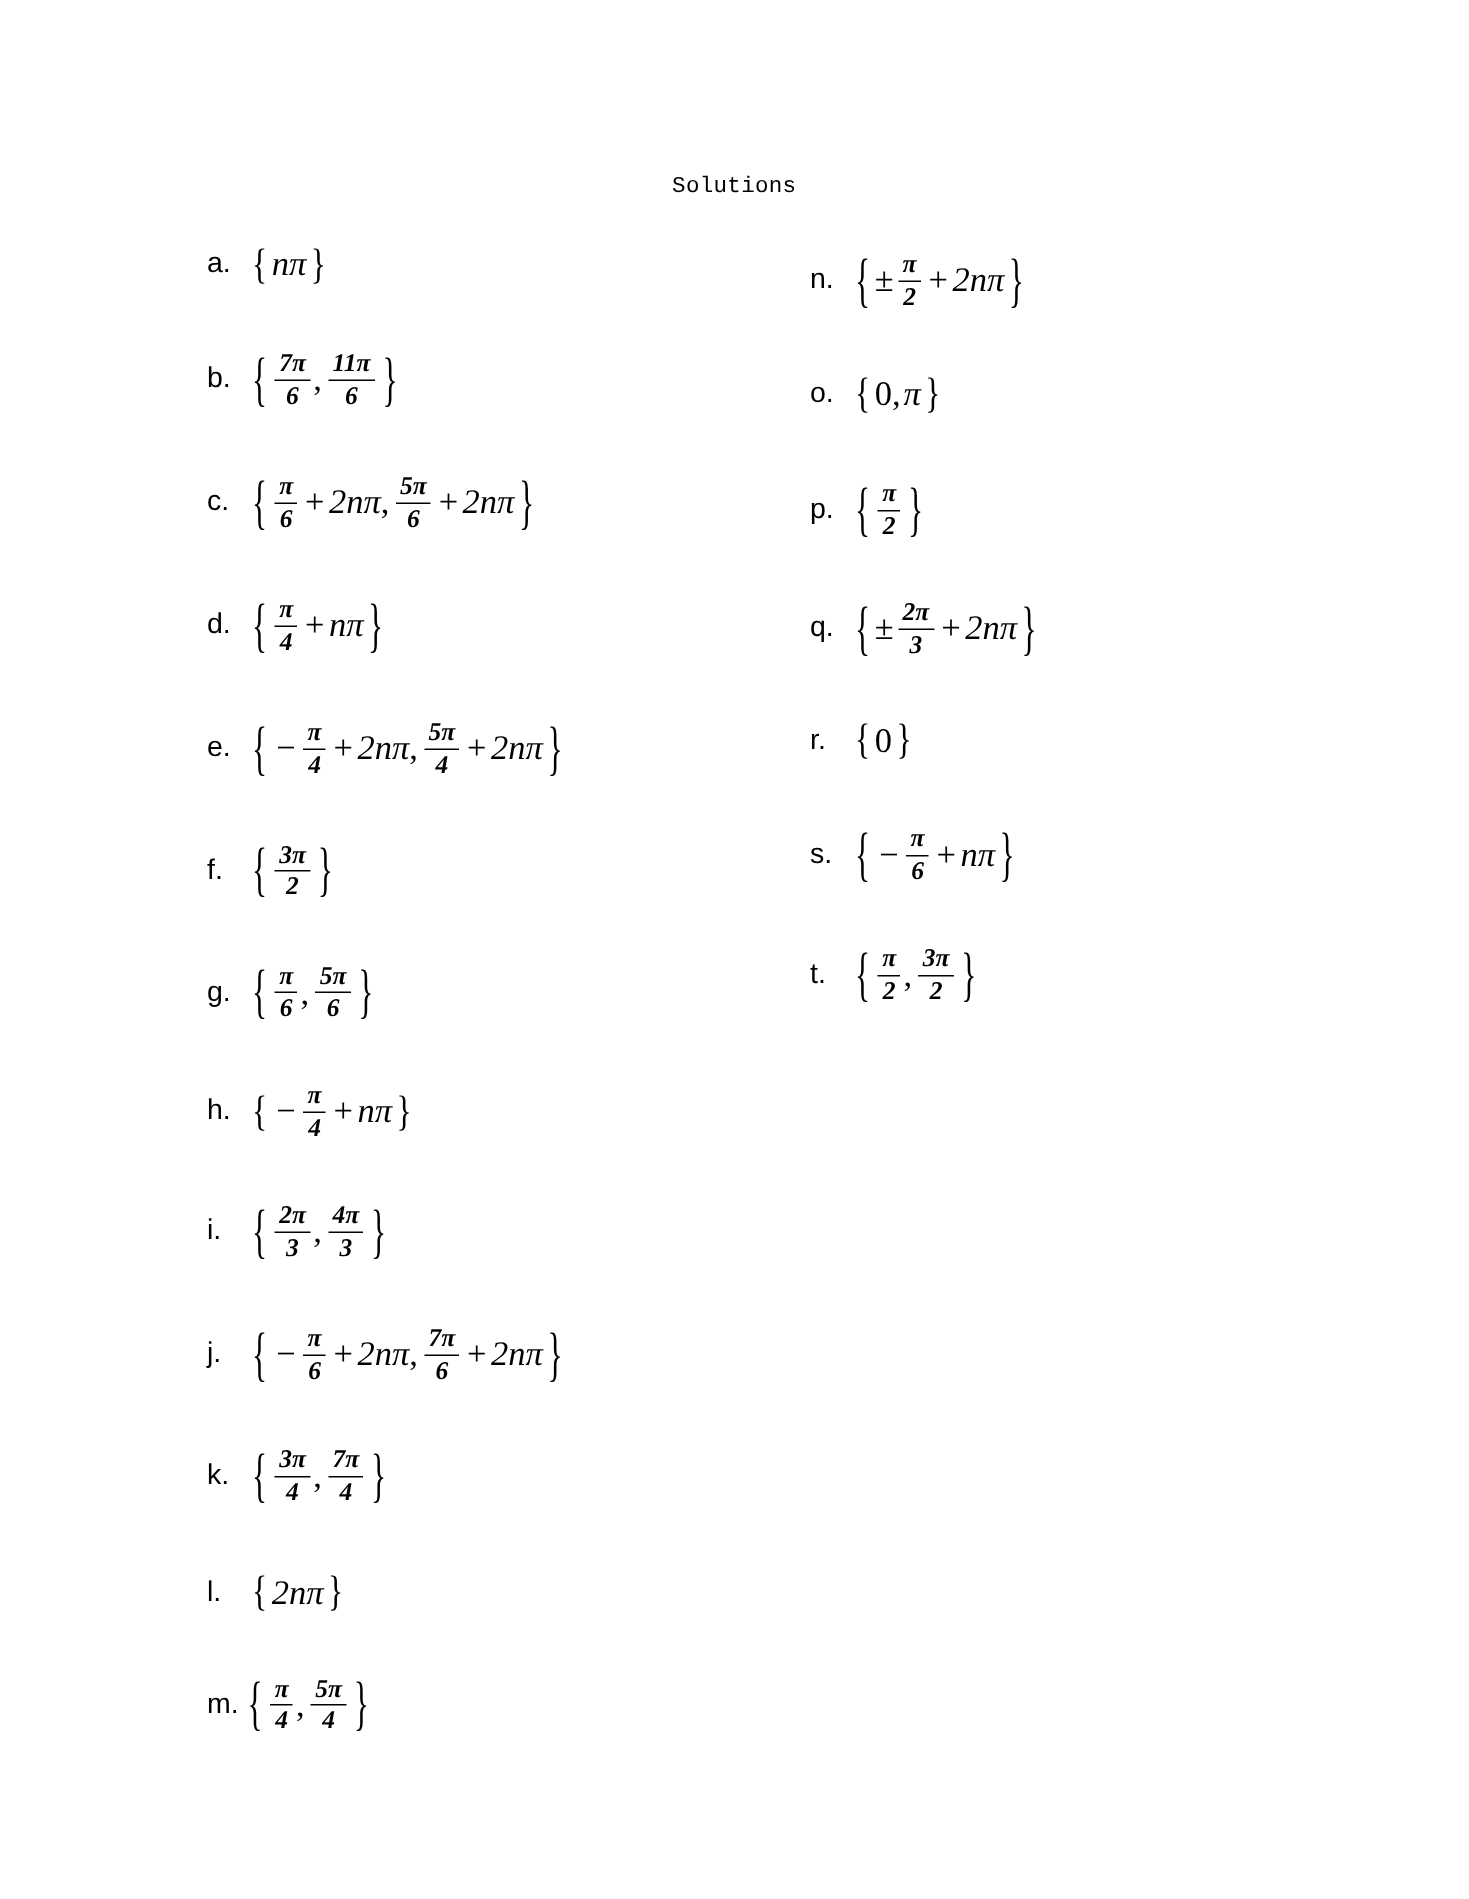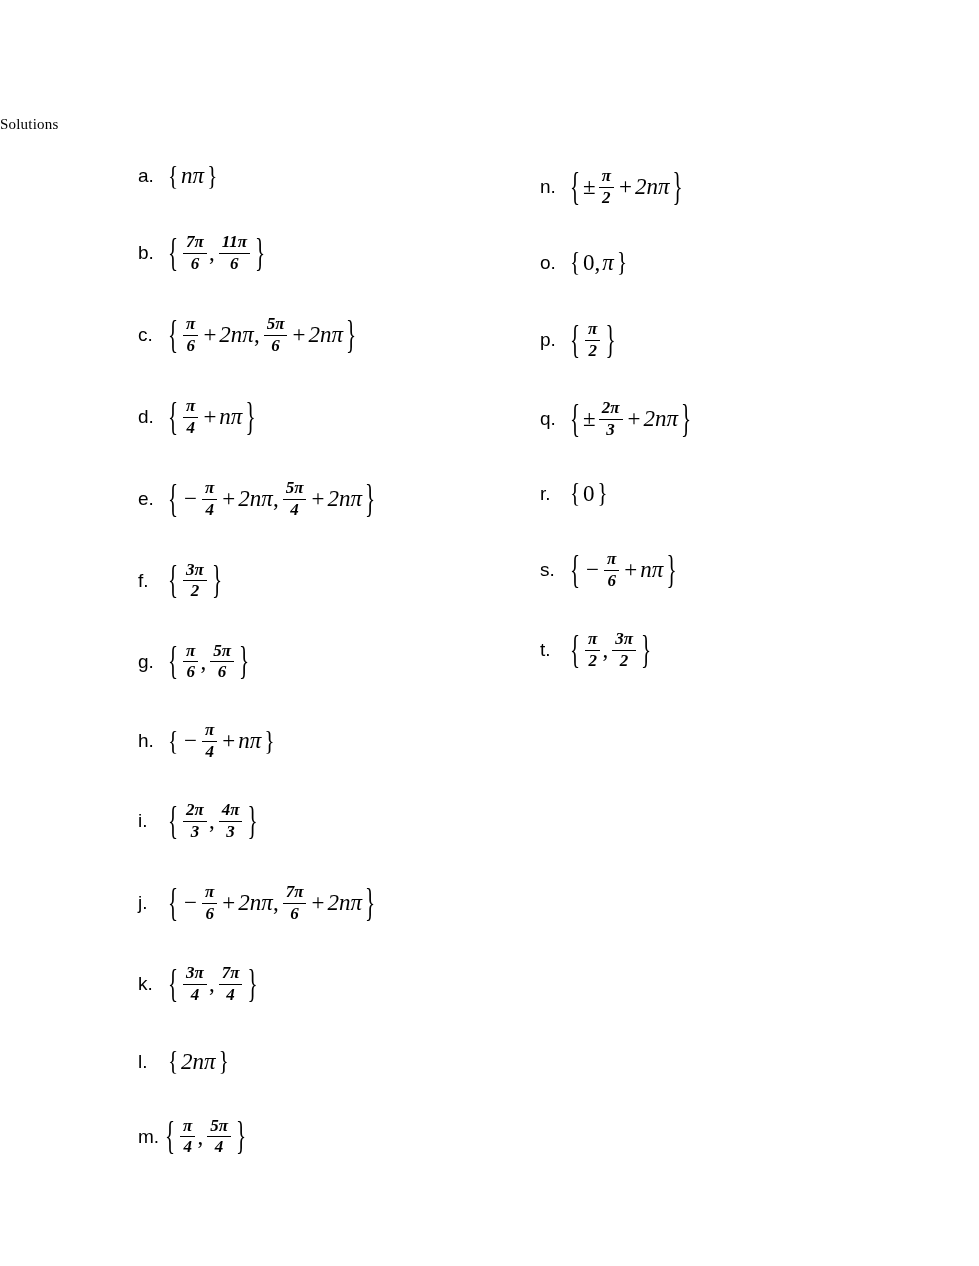--- a/index.html
+++ b/index.html
@@ -18,22 +18,23 @@
   .page {
     position: relative;
     width: 979px;
     height: 1266px;
   }
   .doc-title {
     position: absolute;
     top: 116px;
     left: 0;
     width: 979px;
+    text-align: center;
     font-size: 15px;
-    font-family: Liberation Serif, serif;
+    font-family: Liberation Mono, monospace;
     letter-spacing: 0.2px;
   }
   .column {
     position: absolute;
     top: 140px;
   }
   .col-left { left: 138px; width: 400px; }
   .col-right { left: 540px; width: 400px; }
 
   .item {

